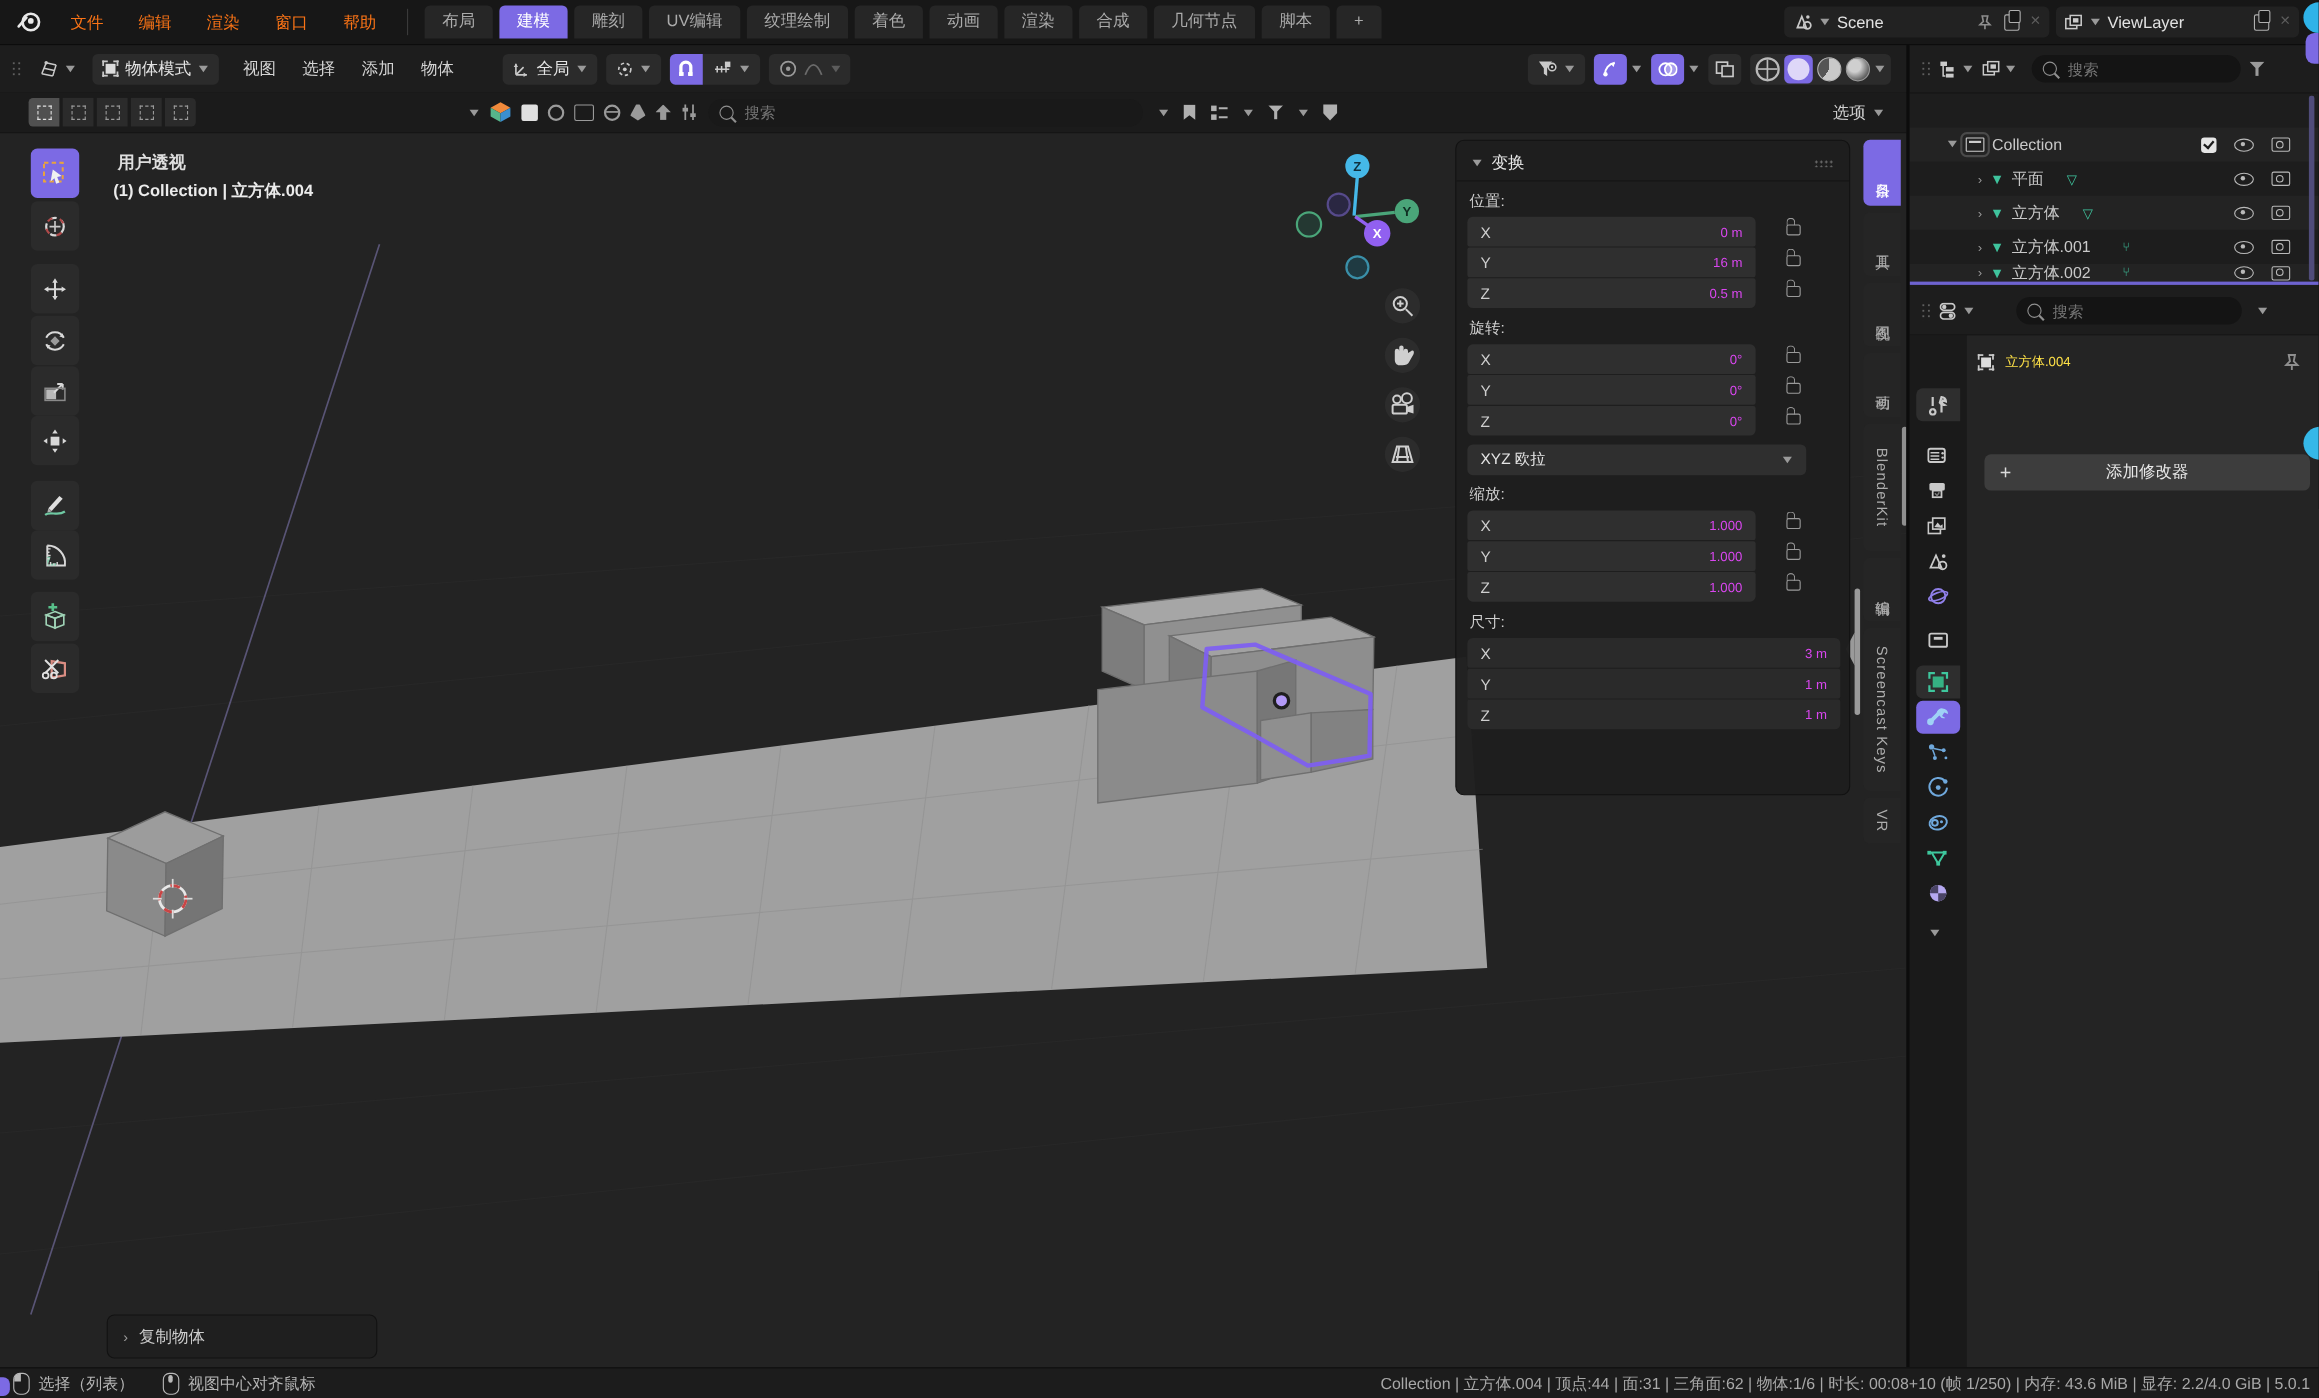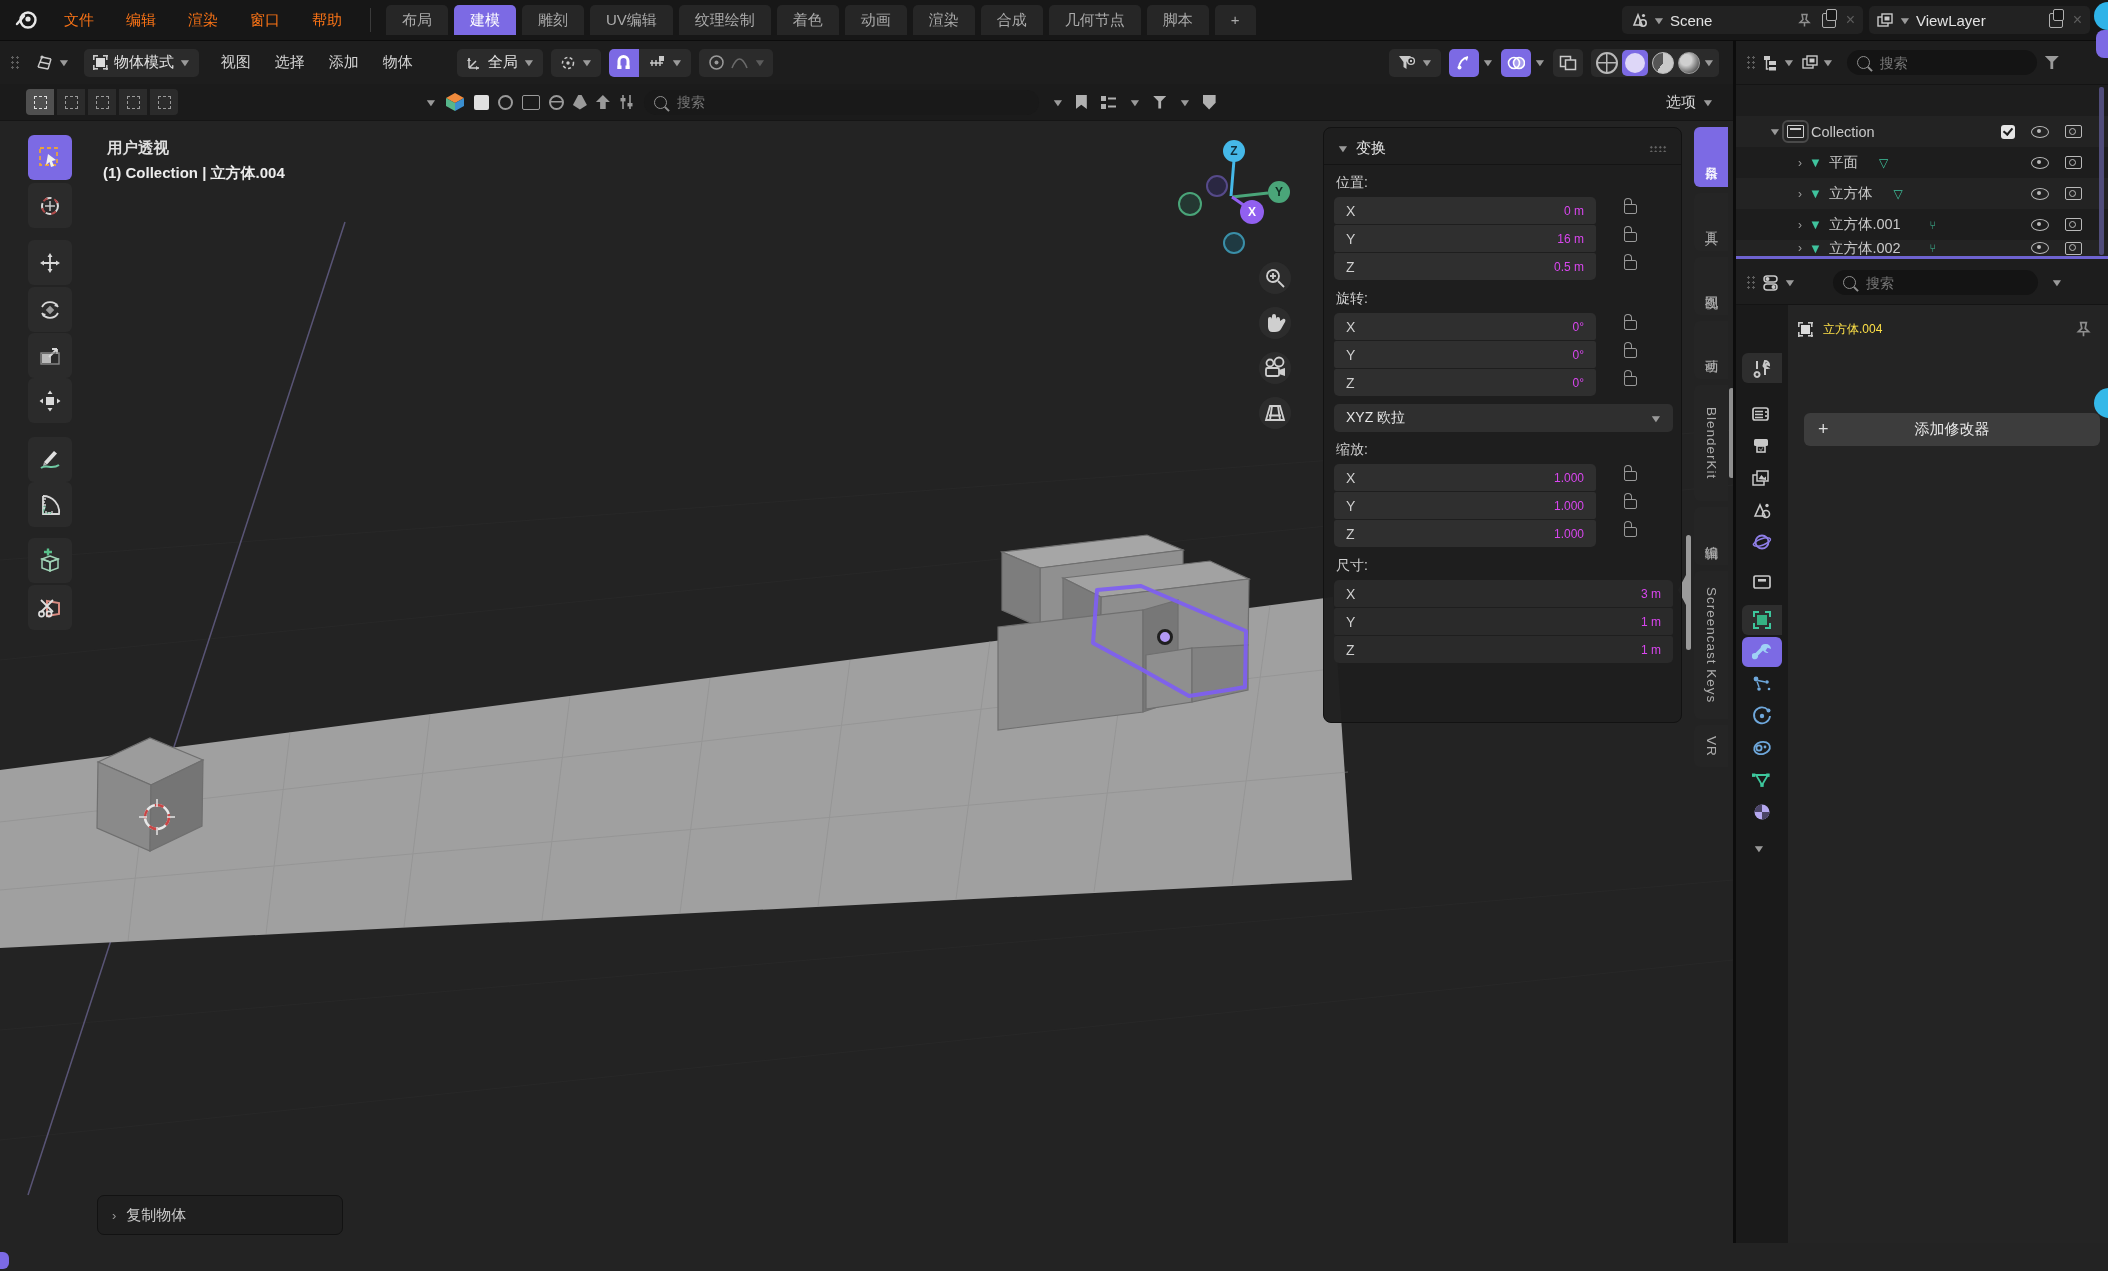--- a/index.html
+++ b/index.html
@@ -74,21 +74,21 @@
   .np-label{color:#cfcfcf;font-size:14px;margin:9px 0 5px 2px;}
   .np-line{display:flex;align-items:flex-start;}
   .nrow{display:flex;align-items:center;height:27px;background:#2f2f2f;width:262px;border-radius:2px;
         padding:0 12px;box-sizing:border-box;margin-bottom:1px;}
   .np-group .np-line:first-of-type .nrow{border-radius:5px 5px 2px 2px;}
   .np-group .np-line:last-of-type .nrow{border-radius:2px 2px 5px 5px;}
   .nrow .ax{color:#cfcfcf;font-size:14px;}
   .nrow .val{margin-left:auto;color:#d946ef;font-size:12px;}
   .nrow.wide{width:339px;background:#2a2a2a;}
   .np-line .lock-i{margin-left:28px;}
-  .euler{display:flex;align-items:center;height:28px;background:#2f2f2f;width:339px;border-radius:5px;
+  .euler{display:flex;align-items:center;height:28px;background:#2f2f2f;width:308px;border-radius:5px;
          padding:0 12px;box-sizing:border-box;margin-top:7px;color:#e5e5e5;font-size:14px;}
 
   
   .vtab{position:absolute;left:1694px;width:34px;background:#252525;color:#adadad;border-radius:6px 0 0 6px;
         writing-mode:vertical-rl;display:flex;align-items:center;justify-content:center;font-size:13.5px;
         letter-spacing:1px;z-index:11;}
   .vtab.active{background:#7c6ae4;color:#fff;}
 
   
   #rightcol{position:absolute;left:1736px;top:41px;width:372px;height:1202px;background:#1d1d1d;z-index:25;}
@@ -870,14 +870,25 @@
       <svg width="17" height="17" viewBox="0 0 15 15" style="position:absolute;right:16px;top:16px;">
         <path d="M5,1.5 l5,0 l-1,5 l3,3 l-9,0 l3,-3 z M7.5,9.5 l0,4" fill="none" stroke="#8e8e8e" stroke-width="1.5"></path>
       </svg>
       <div class="addmod">
         <span class="plus">+</span>
         <span>添加修改器</span>
       </div>
     </div>
   </div>
 
+  <div id="statusbar">
+    <div class="row" style="margin-left:12px;gap:8px;">
+      <span class="mouse-i left"></span>
+      <span>选择（列表）</span>
+    </div>
+    <div class="row" style="margin-left:26px;gap:8px;">
+      <span class="mouse-i mid"></span>
+      <span>视图中心对齐鼠标</span>
+    </div>
+    <div id="status-right">Collection | 立方体.004 | 顶点:44 | 面:31 | 三角面:62 | 物体:1/6 | 时长: 00:08+10 (帧 1/250) | 内存: 43.6 MiB | 显存: 2.2/4.0 GiB | 5.0.1</div>
+  </div>
 
 </div>
 
 </body></html>

